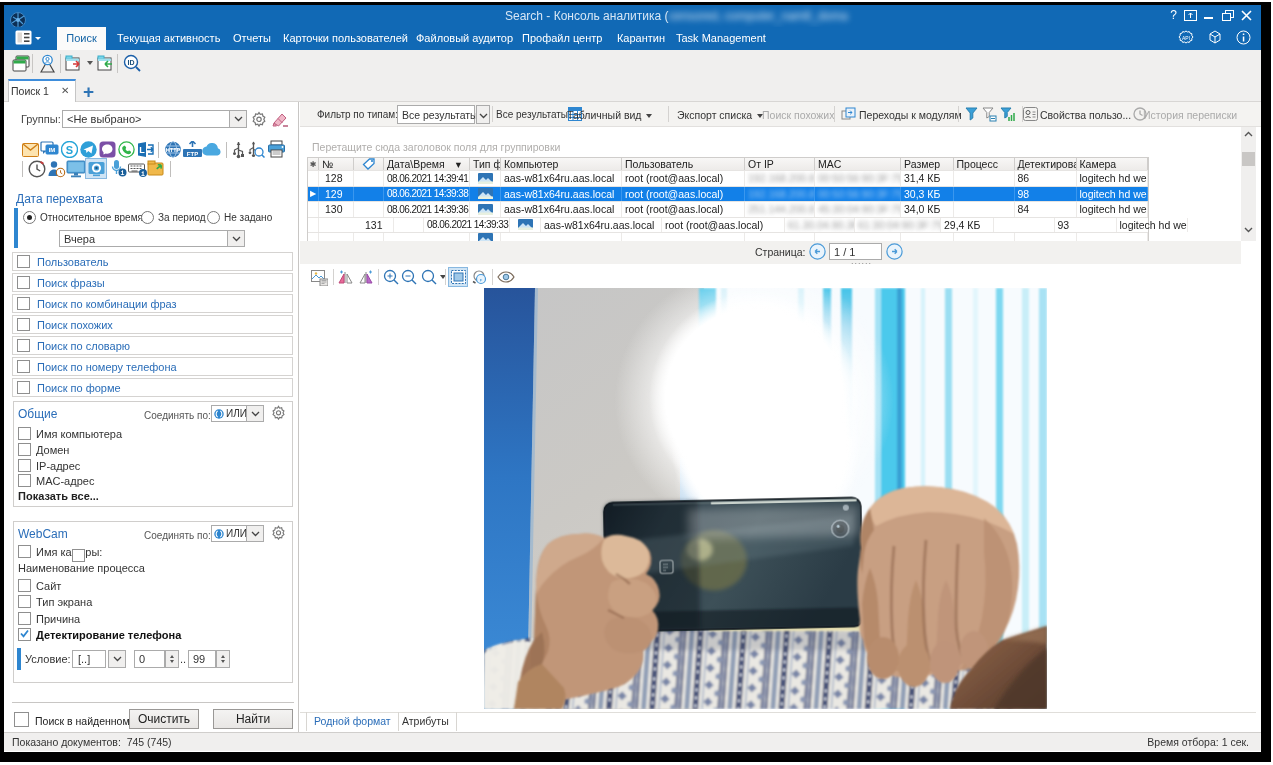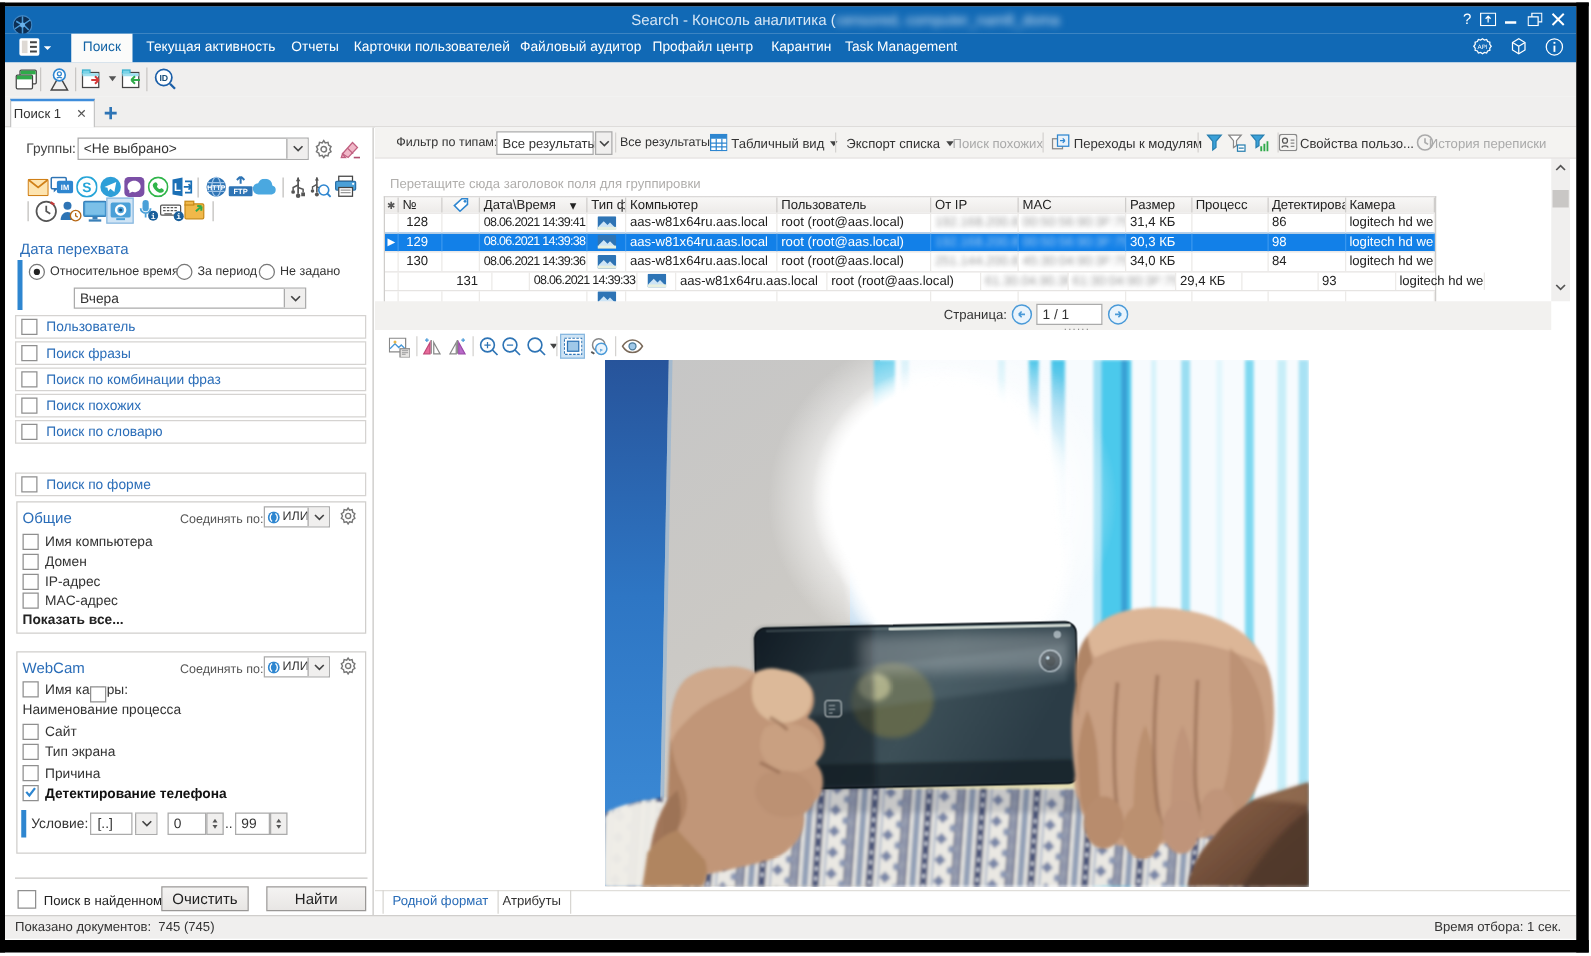--- a/index.html
+++ b/index.html
@@ -336,20 +336,24 @@
         <span class="flab">Поиск по комбинации фраз</span>
       </div>
     <div class="frow" style="top:213px;">
         <span class="chk"></span>
         <span class="flab">Поиск похожих</span>
       </div>
     <div class="frow" style="top:234px;">
         <span class="chk"></span>
         <span class="flab">Поиск по словарю</span>
       </div>
+    <div class="frow" style="top:255px;">
+        <span class="chk"></span>
+        <span class="flab">Поиск по номеру телефона</span>
+      </div>
     <div class="frow" style="top:276px;">
         <span class="chk"></span>
         <span class="flab">Поиск по форме</span>
       </div>
 
     <div class="abs secframe" style="left:9px;top:299px;width:280px;height:106px;"></div>
     <div class="abs blue" style="left:14px;top:305px;font-size:12px;">Общие</div>
     <span class="abs" style="left:140px;top:308px;color:#555;font-size:10px;">Соединять по:</span>
     <div class="combo" style="left:207px;top:303px;width:53px;height:17px;font-size:10px;">
         <svg style="margin-left:2px" width="10" height="10" viewBox="0 0 11 11">
@@ -471,21 +475,21 @@
               <path d="M1 1l3.5 3.5L8 1" stroke="#444" fill="none" stroke-width="1.3"></path>
             </svg></span>
         </div>
       <div class="abs vsep" style="left:192px;"></div>
       <span class="abs" style="left:196px;top:7px;color:#333;font-size:10px;">Все результаты</span>
       <svg class="abs" style="left:268px;top:5px" width="14" height="14" viewBox="0 0 14 14">
           <rect x="0.5" y="0.5" width="13" height="13" fill="#fff" stroke="#2e86d0"></rect>
           <rect x="0.5" y="0.5" width="13" height="3.5" fill="#2e86d0"></rect>
           <path d="M5 4v10M9.5 4v10M0.5 7.5h13M0.5 10.5h13" stroke="#2e86d0" fill="none"></path>
         </svg>
-      <span class="abs" style="left:285px;top:7px;color:#333;font-size:10.5px;">Табличный вид <span class="dcaret"></span></span>
+      <span class="abs" style="left:267px;top:7px;color:#333;font-size:10.5px;">Табличный вид <span class="dcaret"></span></span>
       <div class="abs vsep" style="left:368px;"></div>
       <span class="abs" style="left:377px;top:7px;color:#333;font-size:10.5px;">Экспорт списка <span class="dcaret"></span></span>
       <span class="abs" style="left:462px;top:7px;color:#aaa;font-size:10.5px;">Поиск похожих</span>
       <div class="abs vsep" style="left:534px;"></div>
       <svg class="abs" style="left:541px;top:5px" width="15" height="15" viewBox="0 0 15 15">
           <rect x="1" y="4" width="8" height="8" fill="none" stroke="#888"></rect>
           <rect x="5" y="1" width="9" height="9" fill="#eaf2fa" stroke="#2e86d0"></rect>
           <path d="M7 5.5h4m0 0L9.2 3.7M11 5.5L9.2 7.3" stroke="#2e86d0" fill="none"></path>
         </svg>
       <span class="abs" style="left:559px;top:7px;color:#333;font-size:10.5px;">Переходы к модулям</span>

